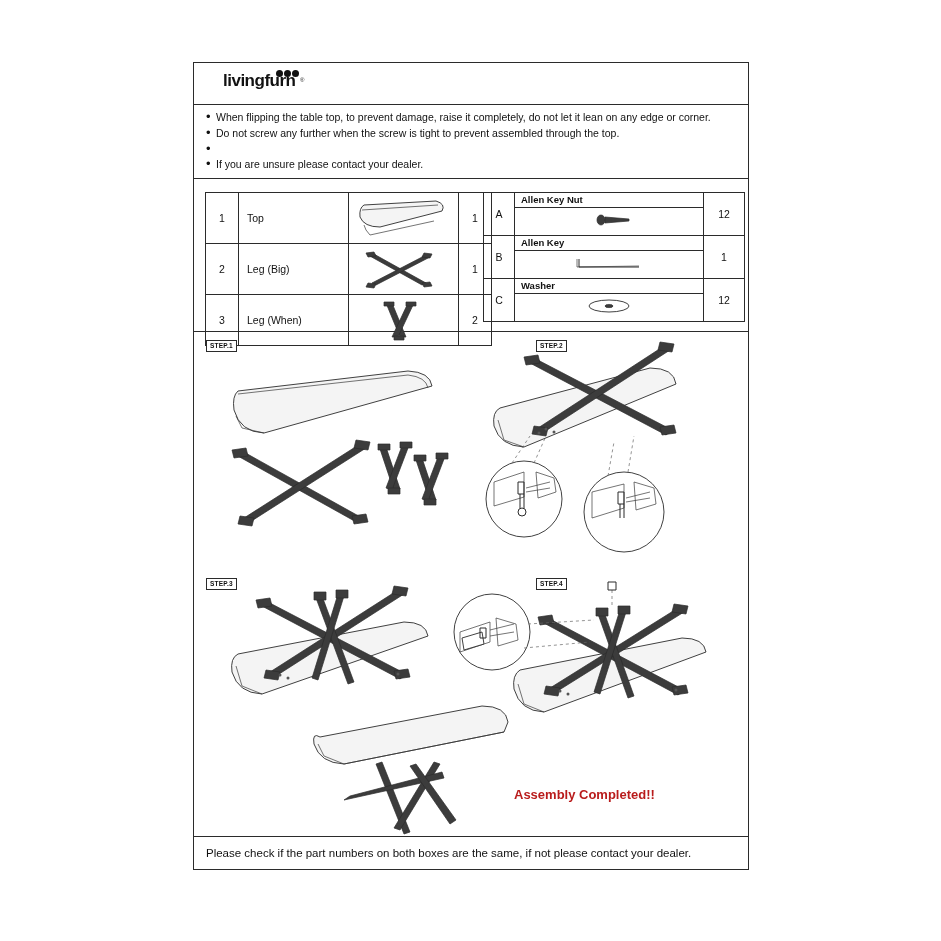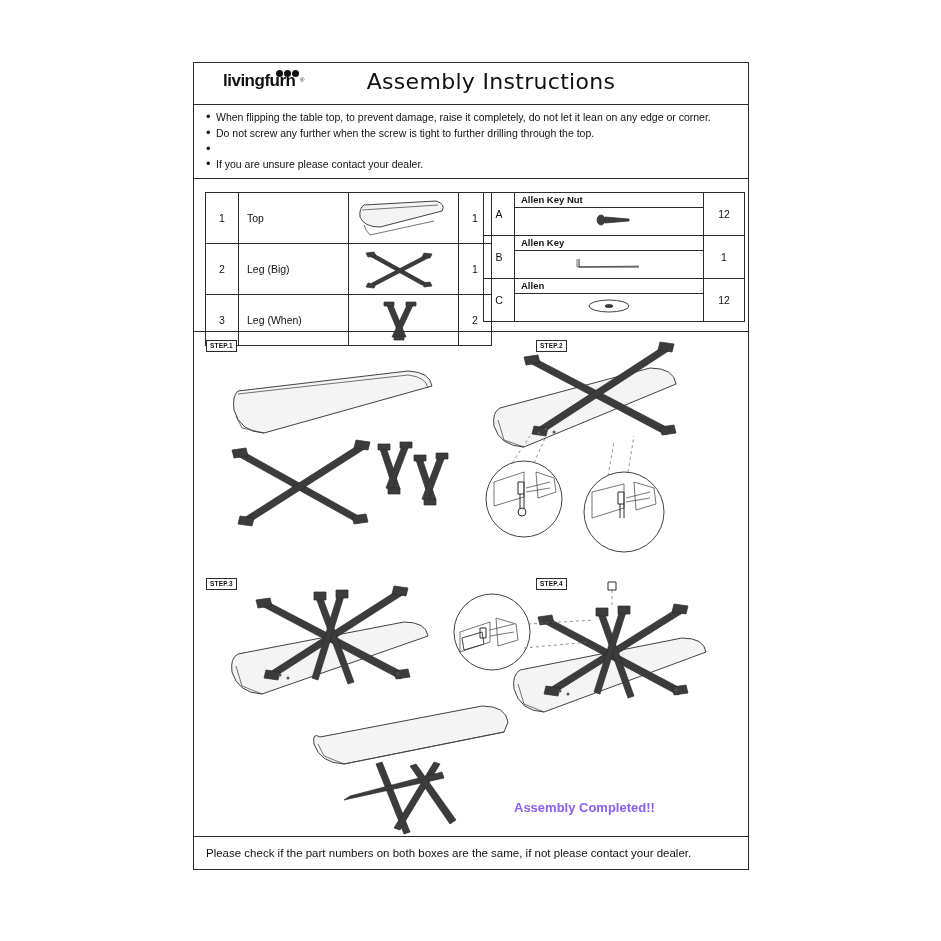--- a/index.html
+++ b/index.html
@@ -186,24 +186,24 @@
     font-size: 6.5px;
     font-weight: bold;
     padding: 1px 3px;
     line-height: 8px;
     color: #111;
     letter-spacing: 0.2px;
   }
   .completed {
     position: absolute;
     left: 320px;
-    top: 468px;
+    top: 455px;
     font-size: 13px;
     font-weight: bold;
-    color: #8b5cf6;
+    color: #b91c1c;
   }
 
   
   .footer {
     height: 32px;
     display: flex;
     align-items: center;
     padding-left: 12px;
     font-size: 11.5px;
     color: #111;
@@ -226,31 +226,30 @@
   <div class="header">
     <div class="logo-wrap">
       <div class="logo-text">livingfurn</div>
       <div class="logo-dots">
           <i></i>
           <i></i>
           <i></i>
         </div>
       <div class="logo-tm">®</div>
     </div>
-    <div class="doc-title">Assembly Instructions</div>
   </div>
 
   <div class="warnings">
     <div class="warn-row">
       <span class="warn-bullet">•</span>
       <span>When flipping the table top, to prevent damage, raise it completely, do not let it lean on any edge or corner.</span>
     </div>
     <div class="warn-row">
       <span class="warn-bullet">•</span>
-      <span>Do not screw any further when the screw is tight to further drilling through the top.</span>
+      <span>Do not screw any further when the screw is tight to prevent assembled through the top.</span>
     </div>
     <div class="warn-row">
       <span class="warn-bullet">•</span>
     </div>
     <div class="warn-row">
       <span class="warn-bullet">•</span>
       <span>If you are unsure please contact your dealer.</span>
     </div>
   </div>
 
@@ -330,21 +329,21 @@
               <path class="ln" d="M64 8 L64 16 L124 16"></path>
               <path class="ln-thin" d="M62 8 L62 16 L124 15"></path>
             </svg>
           </span>
         </td>
         <td class="hw-qty">1</td>
       </tr>
       <tr>
         <td class="hw-letter">C</td>
         <td class="hw-main">
-          <span class="hw-label plain">Allen</span>
+          <span class="hw-label plain">Washer</span>
           <span class="hw-underline"></span>
           <span class="hw-art">
             <svg width="186" height="24" viewBox="0 0 186 24">
               <ellipse class="fill-white" cx="94" cy="12" rx="20" ry="6"></ellipse>
               <ellipse class="fill-dark" cx="94" cy="12" rx="4" ry="1.6"></ellipse>
             </svg>
           </span>
         </td>
         <td class="hw-qty">12</td>
       </tr>

